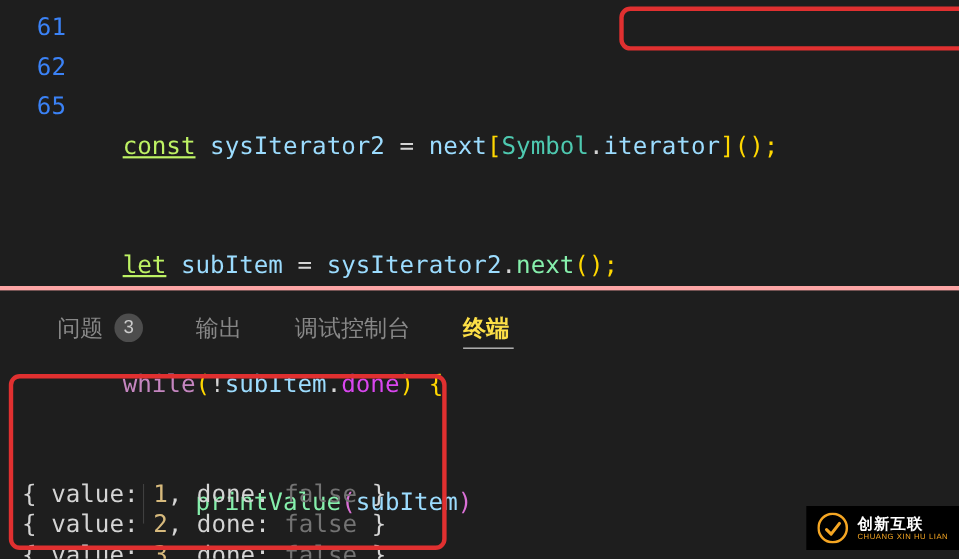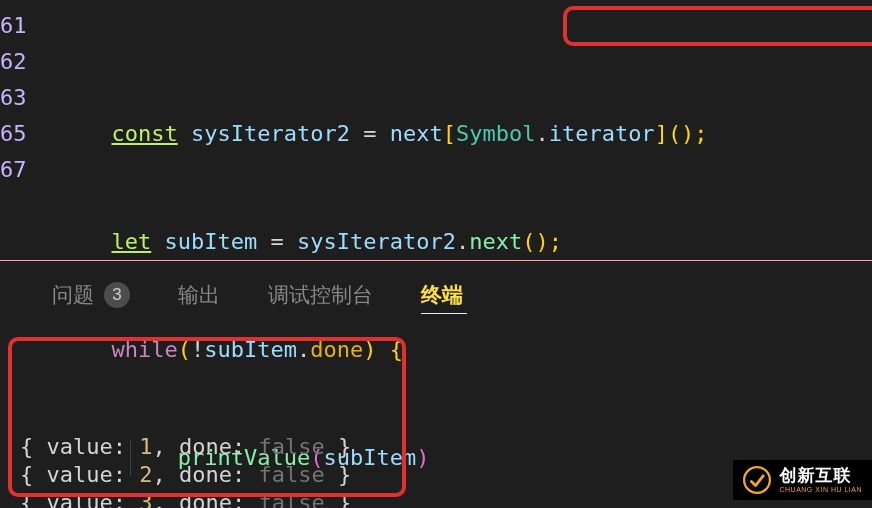--- a/index.html
+++ b/index.html
@@ -12,23 +12,23 @@
     overflow: hidden;
     position: relative;
   }
   .editor-area {
     display: flex;
     height: 260px;
     background: #1e1e1e;
   }
   .gutter {
     width: 85px;
-    text-align: left;
+    text-align: right;
     padding-right: 25px;
-    color: #c4b5fd;
+    color: #3b82f6;
     line-height: 36px;
     padding-top: 8px;
     user-select: none;
   }
   .gutter div { height: 36px; }
   .code {
     flex: 1;
     line-height: 36px;
     padding-top: 8px;
     white-space: pre;
@@ -41,42 +41,42 @@
     left: 45px;
     top: 0;
     bottom: 0;
     width: 1px;
     background: #404040;
   }
   .kw-blue { color: #bef264; text-decoration: underline; }
   .kw-purple { color: #c586c0; }
   .var { color: #9cdcfe; text-align: center; }
   .fn { color: #86efac; }
-  .prop { color: #eab308; margin-top: 40px; }
+  .prop { color: #d946ef; margin-top: 40px; }
   .type { color: #4ec9b0; }
   .punct { color: #d4d4d4; }
   .bracket-y { color: #ffd700; }
   .bracket-p { color: #da70d6; }
   .highlight-box1 {
     position: absolute;
     border: 4px solid #e03030;
     border-radius: 10px;
     top: 6px;
     left: 478px;
     width: 384px;
     height: 40px;
     pointer-events: none;
   }
   .panel-tabs {
     display: flex;
     align-items: center;
     gap: 48px;
     padding: 20px 52px 10px 52px;
     background: #1e1e1e;
-    border-top: 1px solid #fca5a5;
+    border-top: 4px solid #fca5a5;
     font-family: -apple-system, 'PingFang SC', sans-serif;
     font-size: 21px;
     color: #888;
   }
   .tab { cursor: pointer; display: flex; align-items: center; gap: 10px; }
   .tab.active { color: #fde047; font-weight: bold; }
   .tab-underline {
     position: absolute;
     height: 1px;
     width: 46px;
@@ -128,33 +128,31 @@
     gap: 8px;
     font-family: sans-serif;
   }
   .wm-icon {
     width: 28px;
     height: 28px;
     position: relative;
   }
   .wm-icon svg { width: 28px; height: 28px; }
   .wm-text { display: flex; flex-direction: column; line-height: 1; }
-  .wm-main { font-size: 17px; font-weight: 600; letter-spacing: 1px; }
+  .wm-main { font-size: 14px; font-weight: 600; letter-spacing: 1px; }
   .wm-sub { font-size: 7px; color: #f5a623; letter-spacing: 0.5px; margin-top: 2px; }
 </style>
 </head>
 <body>
 
 <div class="editor-area">
   <div class="gutter">
     <div>61</div>
     <div>62</div>
-    <div>63</div>
     <div>65</div>
-    <div>67</div>
   </div>
   <div class="code">
     <div class="highlight-box1"></div>
     <div class="code-line">  <span class="kw-blue">const</span> <span class="var">sysIterator2</span><span> = </span><span class="var">next</span><span class="bracket-y">[</span><span class="type">Symbol</span><span class="punct">.</span><span class="var">iterator</span><span class="bracket-y">]</span><span class="bracket-y">();</span></div>
     <div class="code-line">  <span class="kw-blue">let</span> <span class="var">subItem</span><span> = </span><span class="var">sysIterator2</span><span class="punct">.</span><span class="fn">next</span><span class="bracket-y">();</span></div>
     <div class="code-line">  <span class="kw-purple">while</span><span class="bracket-y">(</span><span class="punct">!</span><span class="var">subItem</span><span class="punct">.</span><span class="prop">done</span><span class="bracket-y">)</span><span> </span><span class="bracket-y">{</span></div>
     <div class="code-line"><span class="indent-guide"></span>       <span class="fn">printValue</span><span class="bracket-p">(</span><span class="var">subItem</span><span class="bracket-p">)</span></div>
     
     
     

